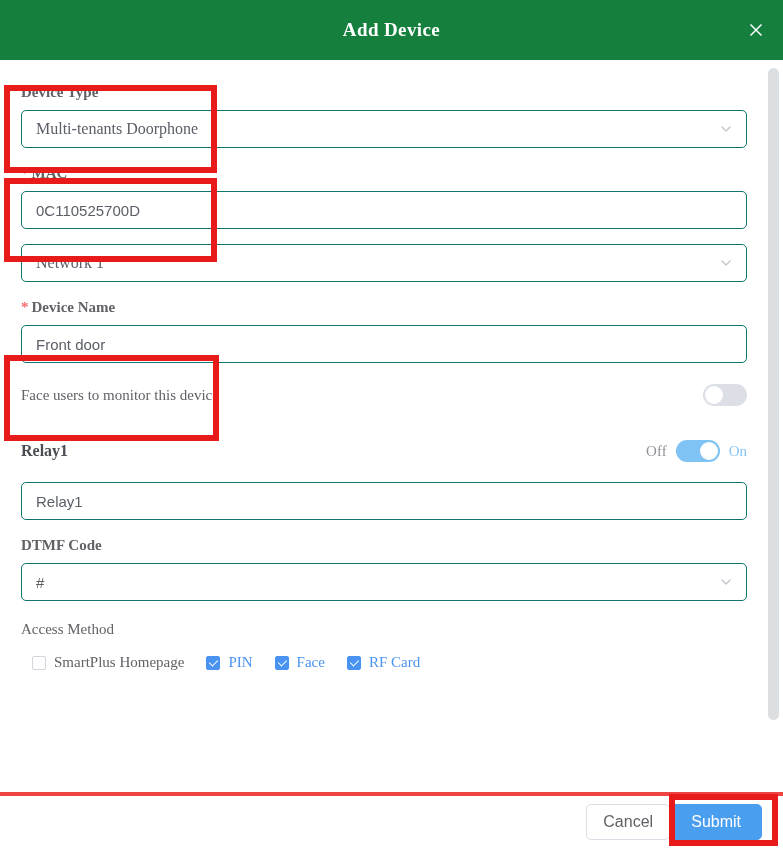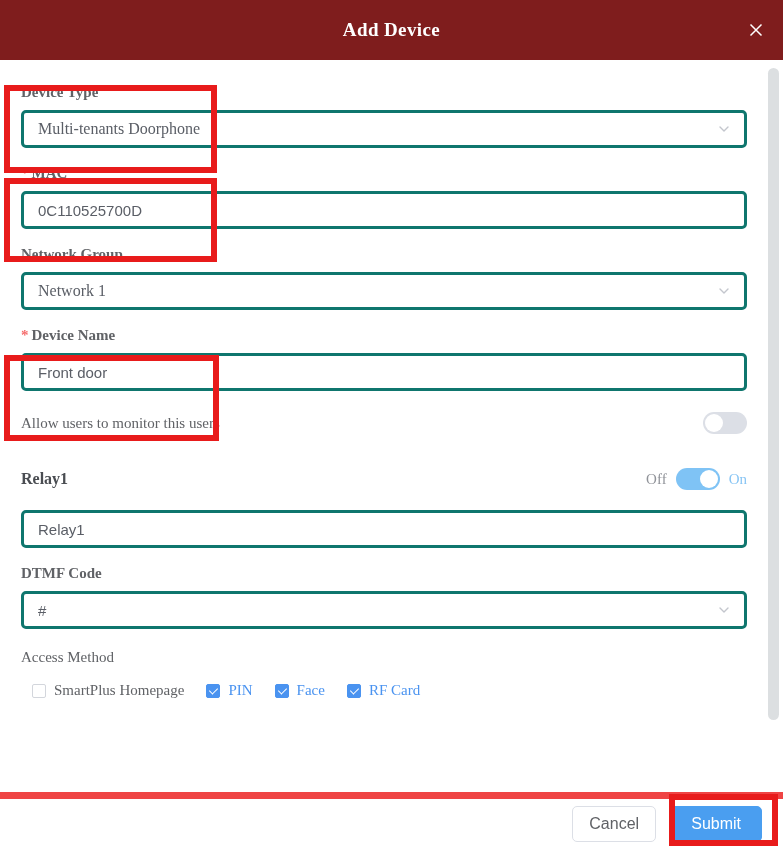--- a/index.html
+++ b/index.html
@@ -20,21 +20,21 @@
     position: absolute;
     inset: 0;
     background: #ffffff;
     display: flex;
     flex-direction: column;
   }
 
   
   .dialog-header {
     height: 60px;
-    background: #7f1d1d;
+    background: #15803d;
     position: relative;
     flex: 0 0 auto;
     display: flex;
     align-items: center;
     justify-content: center;
   }
   .dialog-title {
     color: #ffffff;
     font-size: 19px;
     font-weight: bold;
@@ -103,21 +103,21 @@
     font-weight: bold;
   }
   .req-star {
     color: #f56c6c;
     font-size: 15px;
     margin-right: 3px;
   }
   .input-box {
     position: relative;
     height: 38px;
-    border: 3px solid #0f766e;
+    border: 1px solid #0f766e;
     border-radius: 5px;
     background: #ffffff;
     display: flex;
     align-items: center;
     box-sizing: border-box;
   }
   .input-value {
     padding-left: 14px;
     font-size: 15px;
     color: #5a5e66;
@@ -238,27 +238,26 @@
     transform: rotate(45deg);
   }
   .cb-label { font-size: 15px; white-space: nowrap; }
   .cb-label.off-color { color: #606266; }
   .cb-label.on-color  { color: #4a93f0; }
 
   
   .dialog-footer {
     flex: 0 0 auto;
     height: 56px;
-    border-top: 7px solid #ef4444;
+    border-top: 4px solid #ef4444;
     background: #ffffff;
     display: flex;
     align-items: center;
     justify-content: flex-end;
     padding-right: 21px;
-    gap: 14px;
     box-sizing: border-box;
   }
   .btn {
     height: 36px;
     border-radius: 5px;
     font-size: 16px;
     display: inline-flex;
     align-items: center;
     justify-content: center;
     cursor: pointer;
@@ -325,42 +324,41 @@
       <div class="field">
         <div class="field-label">
           <span class="req-star">*</span><span>MAC</span>
         </div>
         <div class="input-box">
           <span class="input-value">0C110525700D</span>
         </div>
       </div>
 
       <div class="field">
-        <div class="field-label">Network Group</div>
         <div class="input-box">
           <span class="input-value serif">Network 1</span>
           <span class="chevron">
             <svg width="14" height="14" viewBox="0 0 14 14">
                 <path d="M3 5 L7 9 L11 5" stroke="#c3c6cd" stroke-width="1.4" fill="none" stroke-linecap="round" stroke-linejoin="round"></path>
               </svg>
           </span>
         </div>
       </div>
 
       <div class="field">
         <div class="field-label">
           <span class="req-star">*</span><span>Device Name</span>
         </div>
         <div class="input-box">
           <span class="input-value">Front door</span>
         </div>
       </div>
 
       <div class="toggle-row">
-        <span class="row-text">Allow users to monitor this users</span>
+        <span class="row-text">Face users to monitor this device</span>
         <span class="switch off">
           <span class="knob"></span>
         </span>
       </div>
 
       <div class="relay-row">
         <span class="relay-title">Relay1</span>
         <span class="onoff-wrap">
           <span class="onoff-label">Off</span>
           <span class="switch on">

